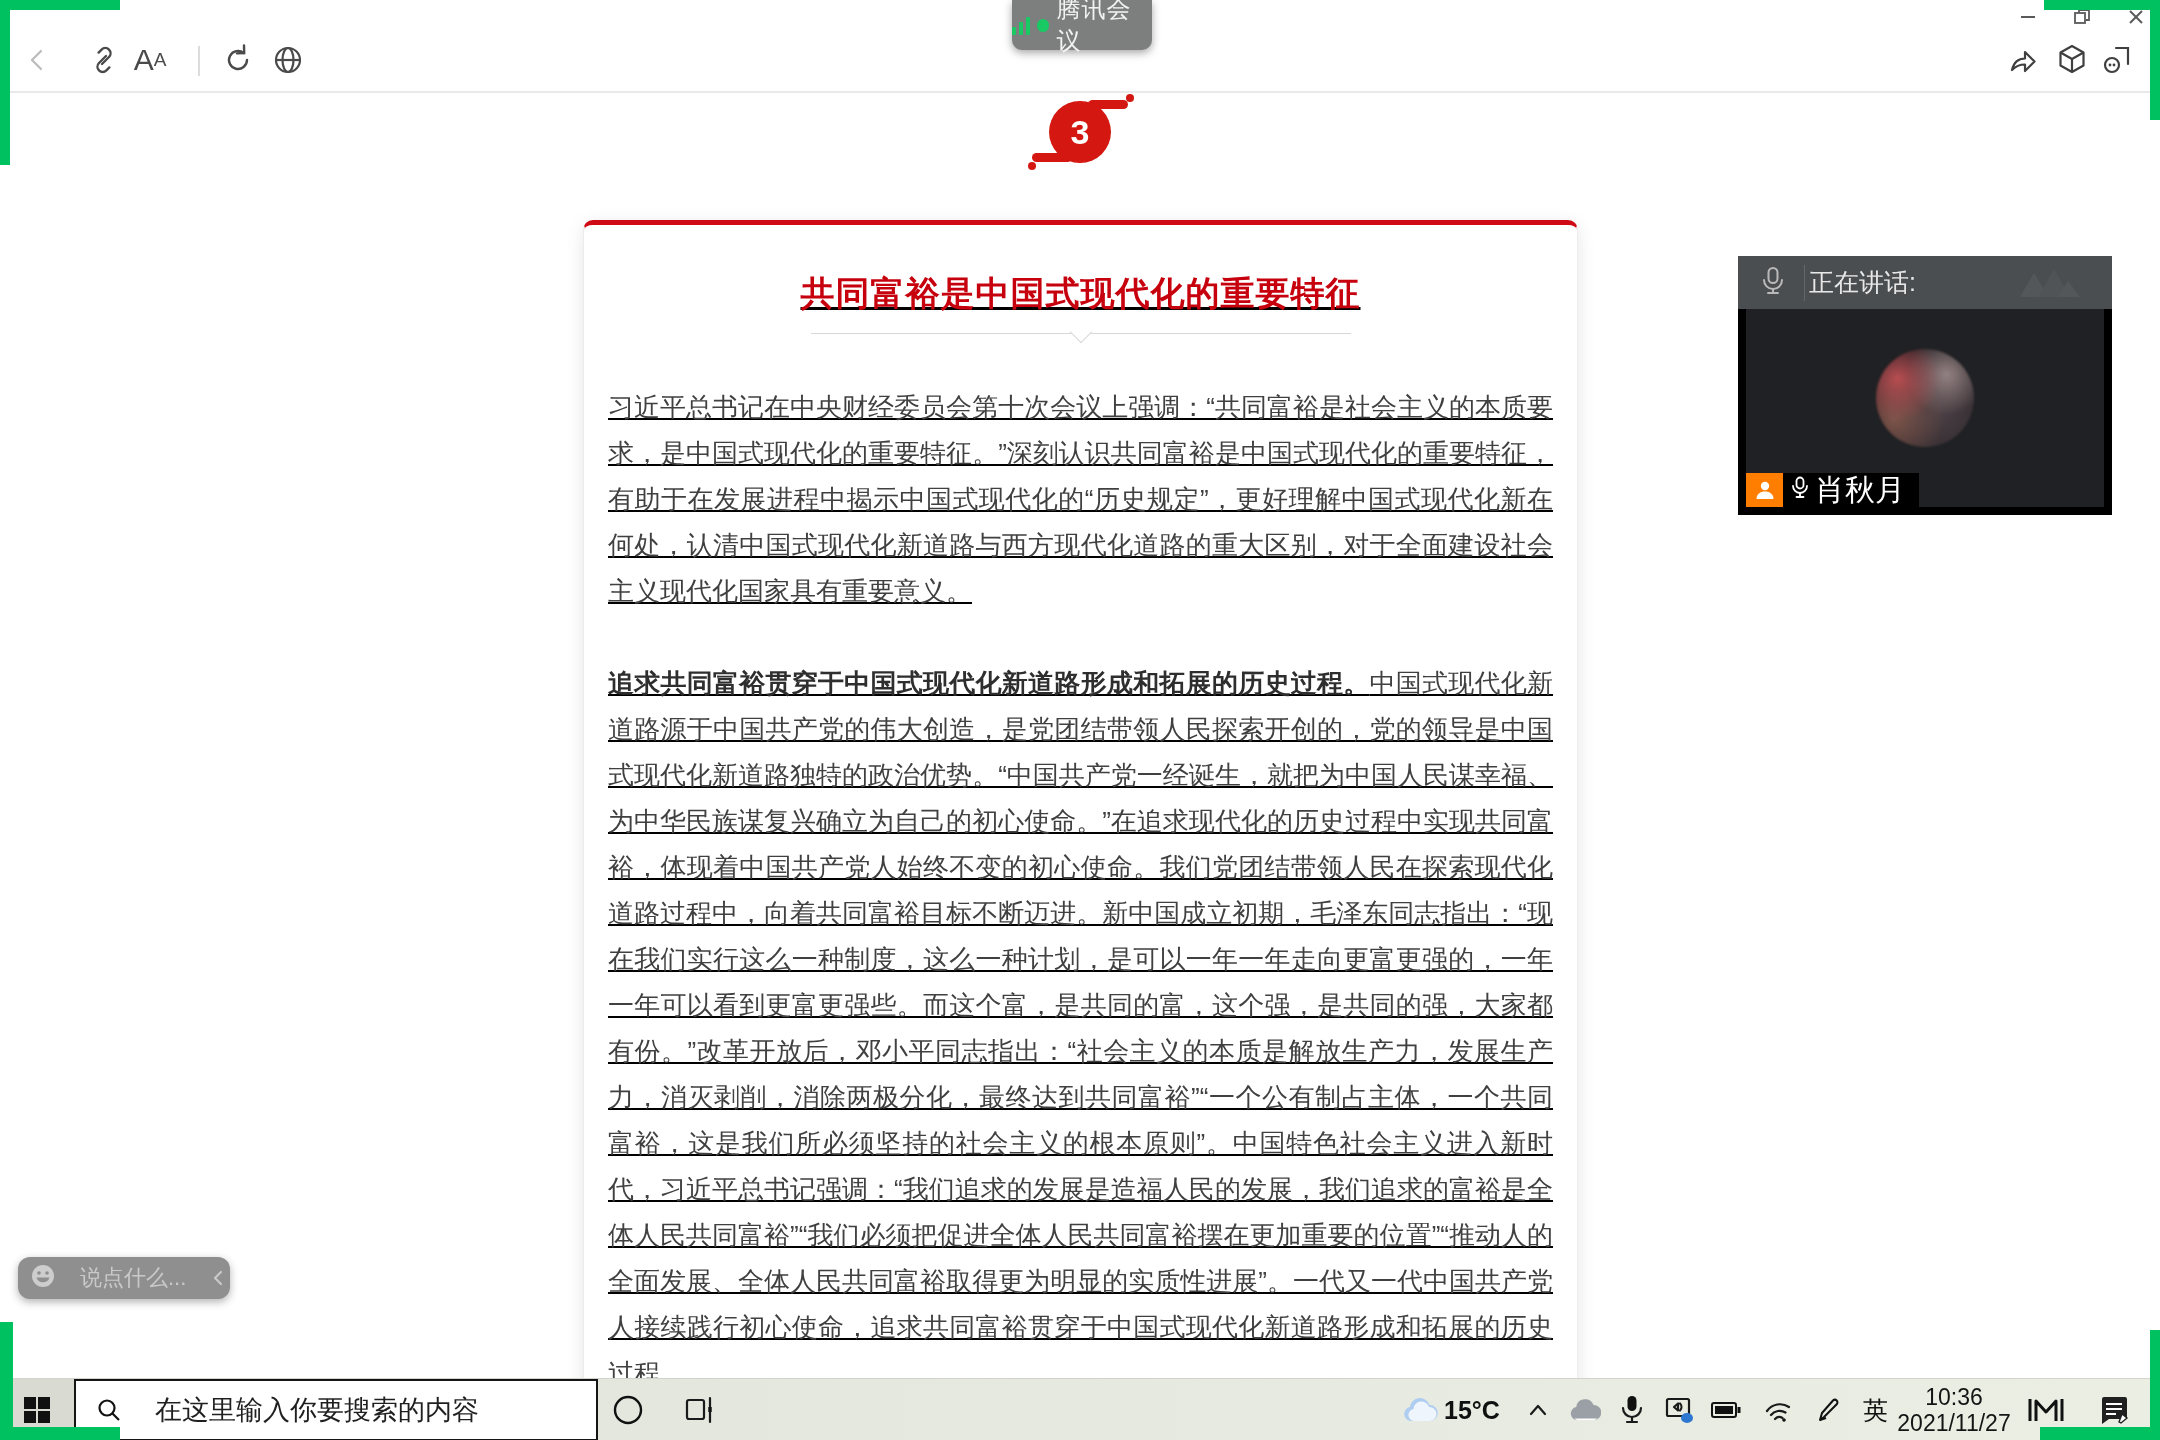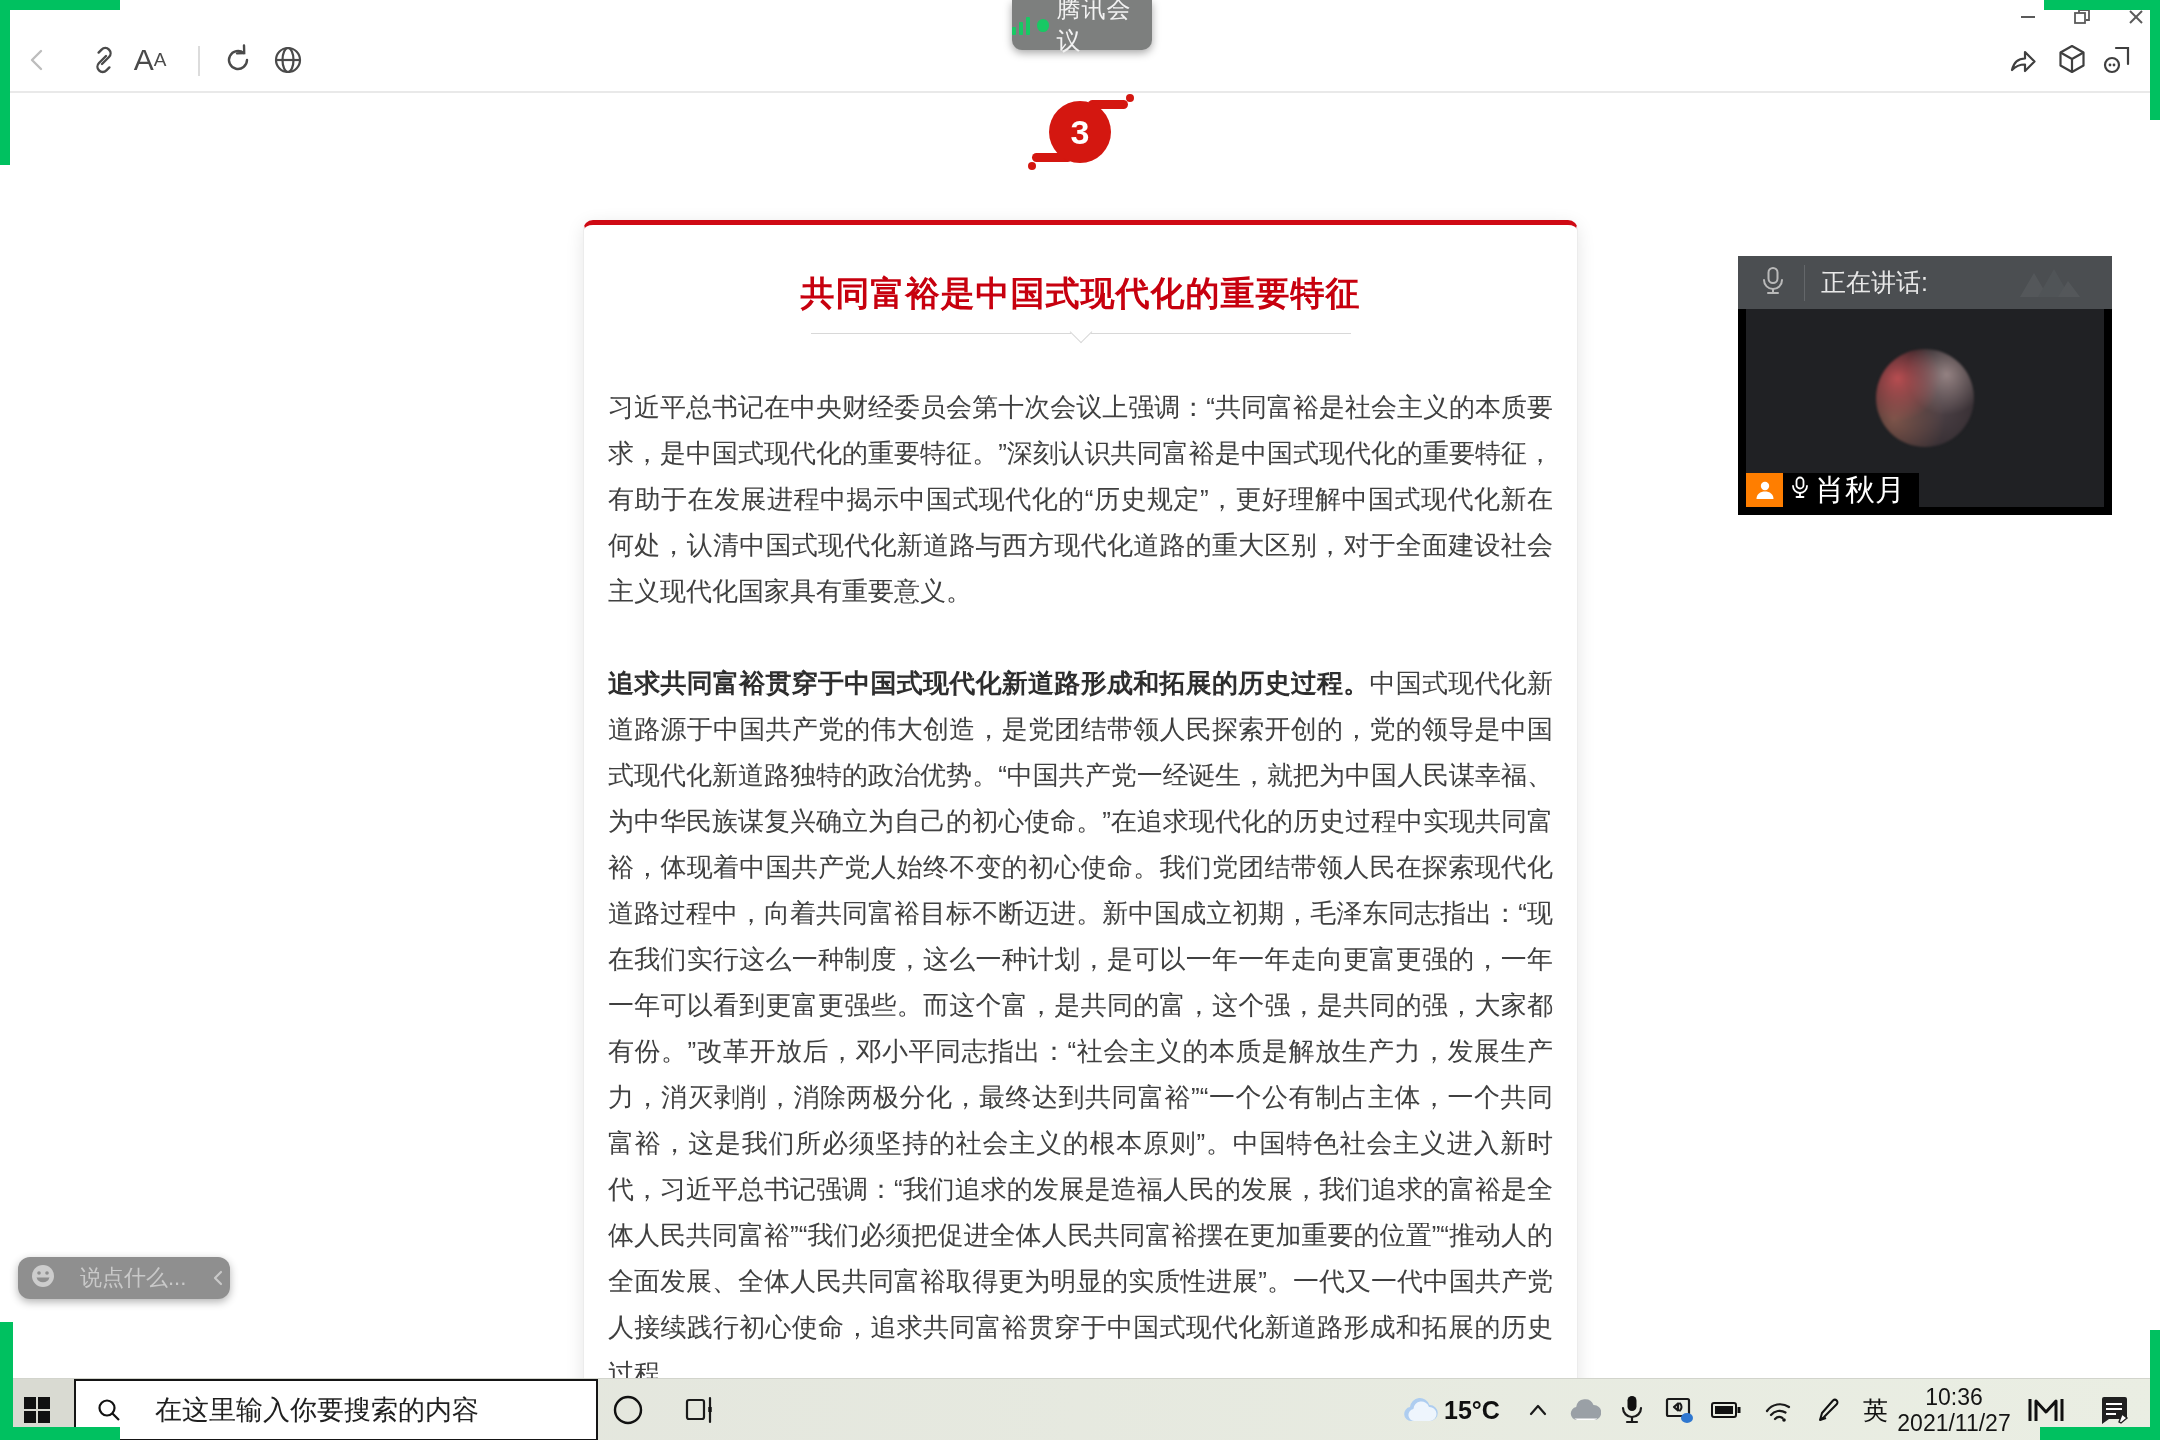--- a/index.html
+++ b/index.html
@@ -31,37 +31,37 @@
   #badge .sw1,#badge .sw2{position:absolute;height:9px;background:#d41710;border-radius:5px;}
   #badge .sw1{width:40px;right:-14px;top:2px;}
   #badge .sw2{width:40px;left:-14px;bottom:4px;}
   #badge .d1,#badge .d2{position:absolute;width:8px;height:8px;border-radius:50%;background:#d41710;}
   #badge .d1{right:-20px;top:-4px;}
   #badge .d2{left:-18px;bottom:-4px;}
 
   
   #card{position:absolute;left:583px;top:220px;width:995px;height:1220px;box-sizing:border-box;background:#fff;
     border:1px solid #ececec;border-top:5px solid #cf0a14;border-radius:10px 10px 0 0;
-    box-shadow:0 4px 18px rgba(0,0,0,.10);padding:0 24px;z-index:1;}
+    box-shadow:0 4px 18px rgba(0,0,0,.10);padding:0 24px;z-index:1;text-decoration:underline;}
   #card h1{margin:46px 0 0;text-align:center;color:#c7000e;font-size:34px;font-weight:bold;letter-spacing:1px;}
   .title-underline{position:relative;height:1px;background:#d8d8d8;width:540px;margin:16px auto 0;}
   .title-underline .notch{position:absolute;left:50%;top:-9px;width:15px;height:15px;background:#fff;
     transform:translateX(-50%) rotate(45deg);border-right:1px solid #d8d8d8;border-bottom:1px solid #d8d8d8;}
   .author{margin-top:10px;text-align:center;color:#8c8c8c;font-size:25px;}
   .body-text{color:#404040;font-size:26px;line-height:46px;text-align:justify;}
   .p1{margin:50px 0 0;}
   .p2{margin:46px 0 0;}
   .p2 .lead{font-weight:bold;color:#2e2e2e;}
 
   
   #speaker-panel{position:absolute;left:1738px;top:256px;width:374px;height:259px;z-index:7;}
   #sp-header{position:relative;height:53px;background:#4b4e51;display:flex;align-items:center;}
   #sp-header .mic{margin-left:22px;}
   #sp-header .vsep{width:1px;height:36px;background:#64676a;margin-left:18px;}
-  #sp-header .lbl{color:#e8e8e8;font-size:25px;margin-left:16px;}
+  #sp-header .lbl{color:#e8e8e8;font-size:25px;margin-left:4px;}
   #sp-header .wm{position:absolute;right:28px;top:9px;opacity:.55;}
   #sp-body{position:relative;height:206px;background:#000;}
   #sp-video{position:absolute;left:8px;right:8px;top:0;bottom:8px;background:#202124;overflow:hidden;}
   #sp-avatar{position:absolute;left:50%;top:40px;transform:translateX(-50%);width:98px;height:98px;border-radius:50%;
     background:
       radial-gradient(circle at 22% 30%,rgba(205,82,86,.85),rgba(205,82,86,0) 42%),
       radial-gradient(circle at 18% 72%,rgba(186,118,96,.55),rgba(186,118,96,0) 48%),
       radial-gradient(circle at 72% 26%,rgba(226,199,196,.55),rgba(226,199,196,0) 40%),
       radial-gradient(circle at 66% 64%,#4a3f44,#262125 75%);
     filter:blur(1px);}

